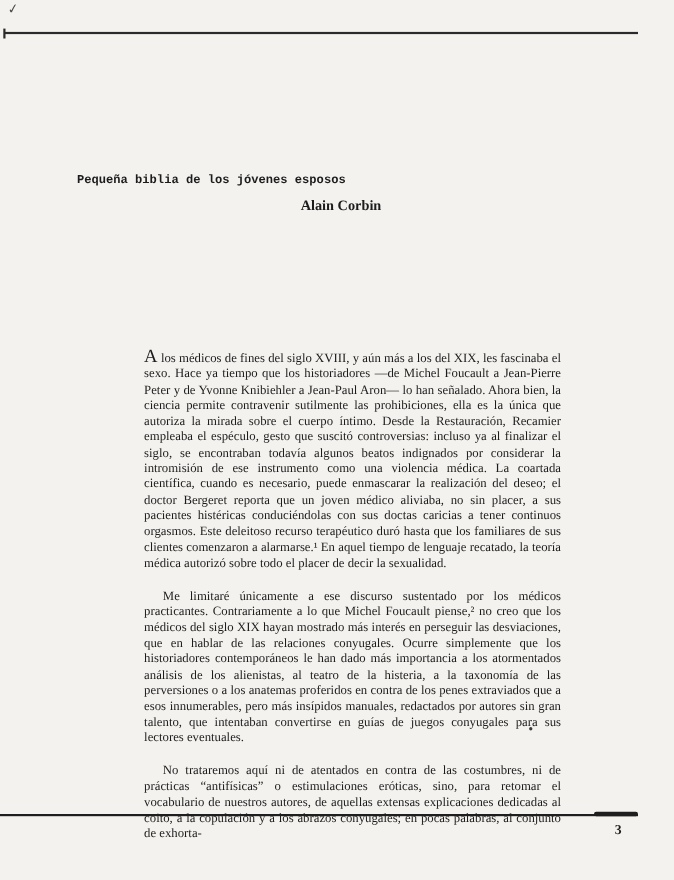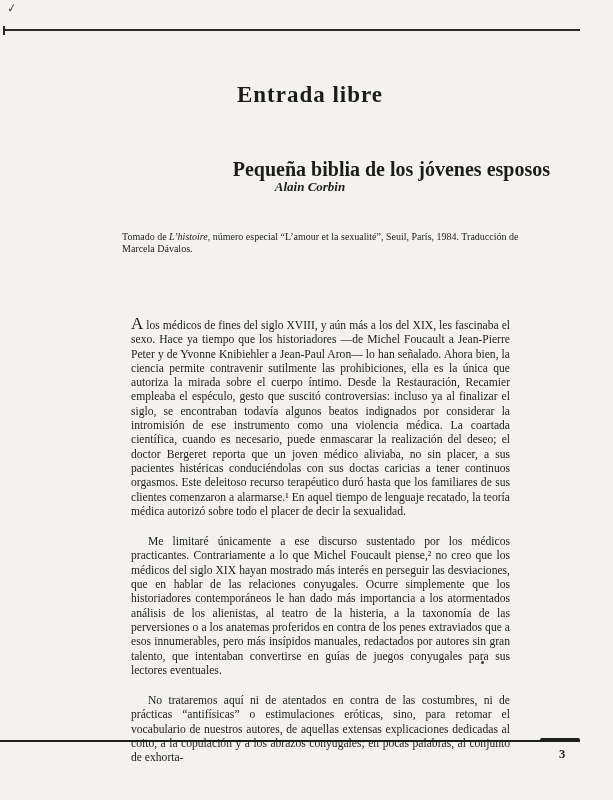--- a/index.html
+++ b/index.html
@@ -41,32 +41,32 @@
     text-align: center;
     font-size: 23px;
     font-weight: bold;
     letter-spacing: 1px;
   }
   .article-title {
     position: absolute;
     left: 70px; top: 158px;
     width: 480px;
     margin: 0;
-    text-align: right;
-    font-size: 20px;
+    text-align: left;
+    font-size: 11px;
     font-weight: bold;
+    font-family: Liberation Mono, monospace;
   }
   .article-author {
     position: absolute;
     left: 70px; top: 179px;
     width: 480px;
     text-align: center;
     font-size: 13px;
     font-weight: bold;
-    font-style: italic;
   }
   .credit {
     position: absolute;
     left: 122px; top: 231px;
     width: 398px;
     margin: 0;
     font-size: 10px;
     line-height: 11.5px;
     color: #222;
   }
@@ -117,27 +117,25 @@
 </head>
 <body>
 
 <div class="page">
 
   <span class="pen-mark">✓</span>
 
   <div class="top-rule-tick"></div>
   <div class="top-rule"></div>
 
-  <h1 class="section-title">Entrada libre</h1>
 
   <h2 class="article-title">Pequeña biblia de los jóvenes esposos</h2>
 
   <div class="article-author">Alain Corbin</div>
 
-  <p class="credit"><span>Tomado de </span><i>L’histoire</i><span>, número especial “L’amour et la sexualité”, Seuil, París, 1984. Traducción de Marcela Dávalos.</span></p>
 
   <div class="body-text">
     <p><span class="initial-cap">A</span><span> los médicos de fines del siglo XVIII, y aún más a los del XIX, les fascinaba el sexo. Hace ya tiempo que los historiadores —de Michel Foucault a Jean-Pierre Peter y de Yvonne Knibiehler a Jean-Paul Aron— lo han señalado. Ahora bien, la ciencia permite contravenir sutilmente las prohibiciones, ella es la única que autoriza la mirada sobre el cuerpo íntimo. Desde la Restauración, Recamier empleaba el espéculo, gesto que suscitó controversias: incluso ya al finalizar el siglo, se encontraban todavía algunos beatos indignados por considerar la intromisión de ese instrumento como una violencia médica. La coartada científica, cuando es necesario, puede enmascarar la realización del deseo; el doctor Bergeret reporta que un joven médico aliviaba, no sin placer, a sus pacientes histéricas conduciéndolas con sus doctas caricias a tener continuos orgasmos. Este deleitoso recurso terapéutico duró hasta que los familiares de sus clientes comenzaron a alarmarse.¹ En aquel tiempo de lenguaje recatado, la teoría médica autorizó sobre todo el placer de decir la sexualidad.</span></p>
     <p class="indent">Me limitaré únicamente a ese discurso sustentado por los médicos practicantes. Contrariamente a lo que Michel Foucault piense,² no creo que los médicos del siglo XIX hayan mostrado más interés en perseguir las desviaciones, que en hablar de las relaciones conyugales. Ocurre simplemente que los historiadores contemporáneos le han dado más importancia a los atormentados análisis de los alienistas, al teatro de la histeria, a la taxonomía de las perversiones o a los anatemas proferidos en contra de los penes extraviados que a esos innumerables, pero más insípidos manuales, redactados por autores sin gran talento, que intentaban convertirse en guías de juegos conyugales para sus lectores eventuales.</p>
     <p class="indent">No trataremos aquí ni de atentados en contra de las costumbres, ni de prácticas “antifísicas” o estimulaciones eróticas, sino, para retomar el vocabulario de nuestros autores, de aquellas extensas explicaciones dedicadas al coito, a la copulación y a los abrazos conyugales; en pocas palabras, al conjunto de exhorta-</p>
   </div>
 
   <div class="margin-speck"></div>
 
   <div class="bottom-rule"></div>

